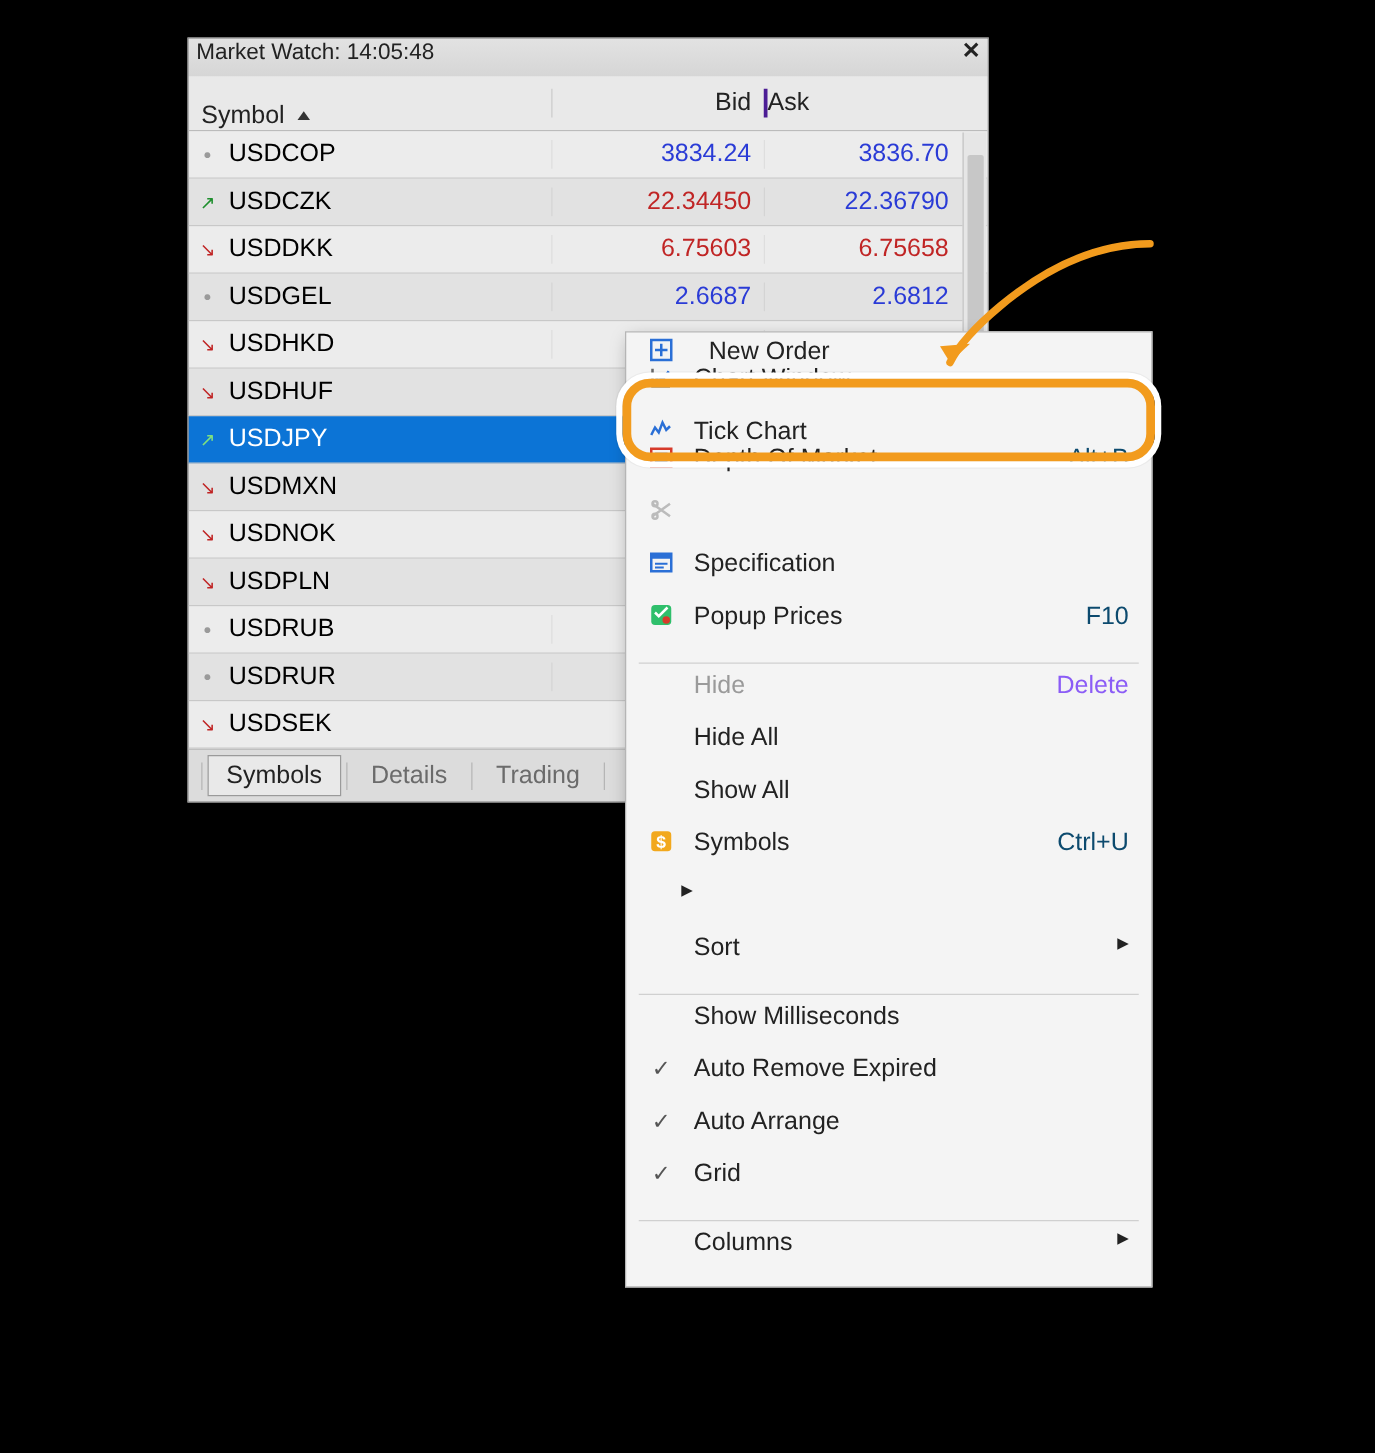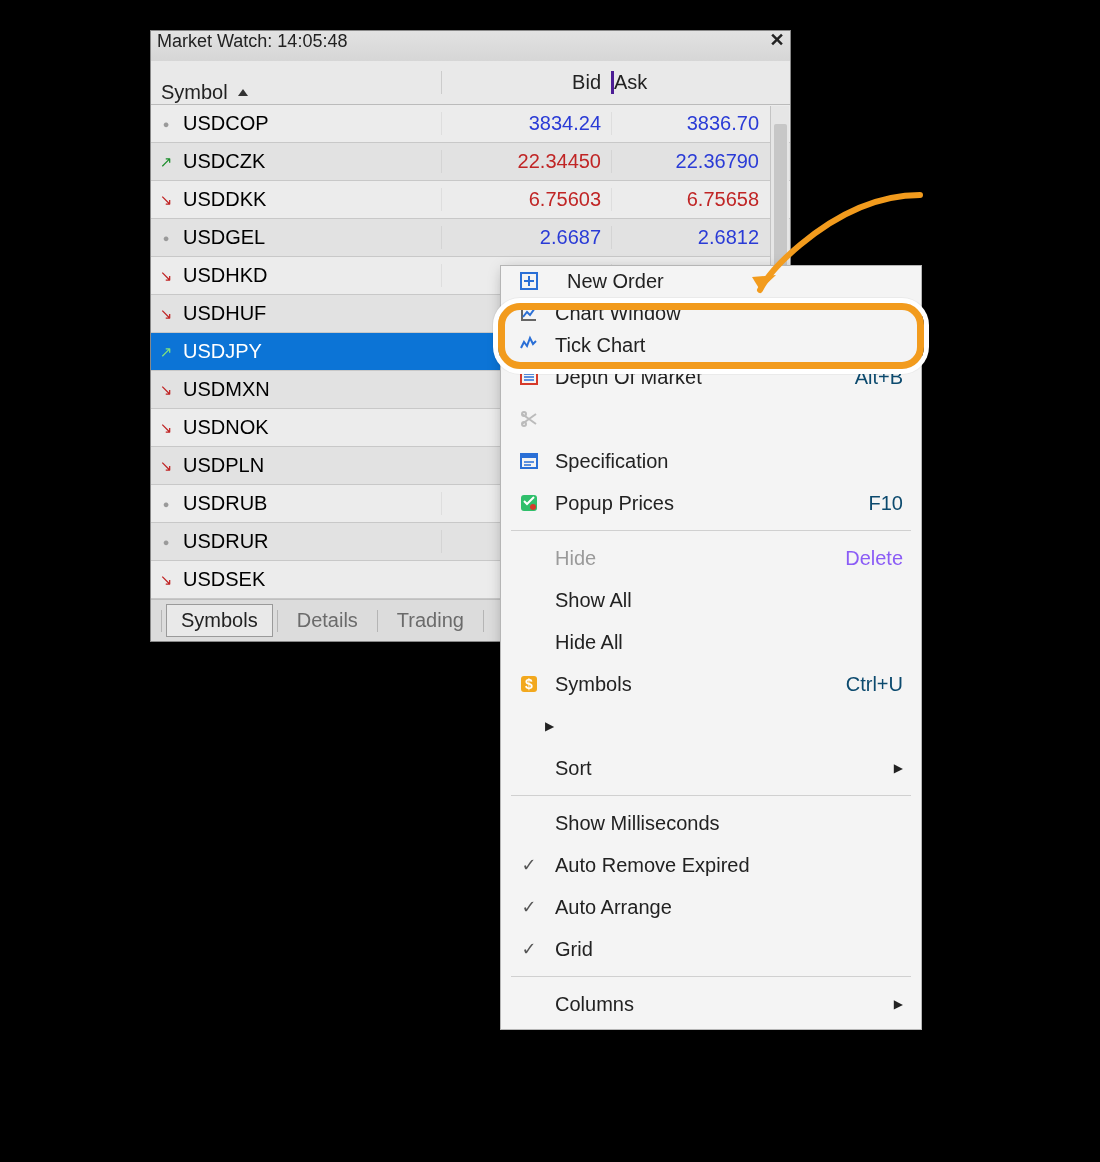--- a/index.html
+++ b/index.html
@@ -139,21 +139,21 @@
     width: 422px;
     background: #f4f4f4;
     border: 1px solid #b5b5b5;
     box-shadow: 4px 6px 14px rgba(0,0,0,0.35);
     font-size: 20px;
     color: #222;
     padding: 4px 0;
   }
   .menu-item {
     display: flex;
-    align-items: center;
+    align-items: flex-start;
     height: 42px;
     padding: 0 18px 0 12px;
     cursor: pointer;
     position: relative;
   }
   .menu-item.disabled { color: #9a9a9a; cursor: default; }
   .menu-item .mi-icon {
     width: 32px;
     display: flex; justify-content: center; align-items: center;
   }
@@ -412,25 +412,25 @@
       <div class="mi-shortcut">F10</div>
     </div>
     <div class="menu-sep"></div>
     <div class="menu-item disabled">
       <div class="mi-icon"></div>
       <div class="mi-label">Hide</div>
       <div class="mi-shortcut" style="color: #8b5cf6;">Delete</div>
     </div>
     <div class="menu-item">
       <div class="mi-icon"></div>
+      <div class="mi-label">Hide All</div>
+    </div>
+    <div class="menu-item">
+      <div class="mi-icon"></div>
       <div class="mi-label">Show All</div>
-    </div>
-    <div class="menu-item">
-      <div class="mi-icon"></div>
-      <div class="mi-label">Hide All</div>
     </div>
     <div class="menu-item">
       <div class="mi-icon">
         <span>
           <svg class="ico-svg" viewBox="0 0 20 20">
             <rect x="2" y="2" width="16" height="16" rx="3" fill="#f2a81d"></rect>
             <text x="10" y="15" text-anchor="middle" font-size="14" fill="#fff" font-weight="bold">$</text>
           </svg>
         </span>
       </div>

